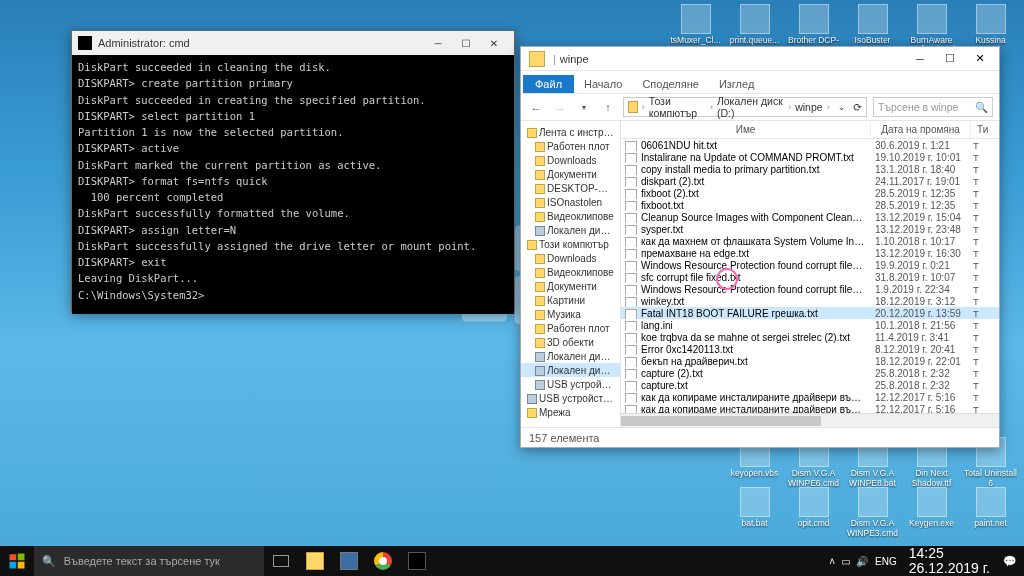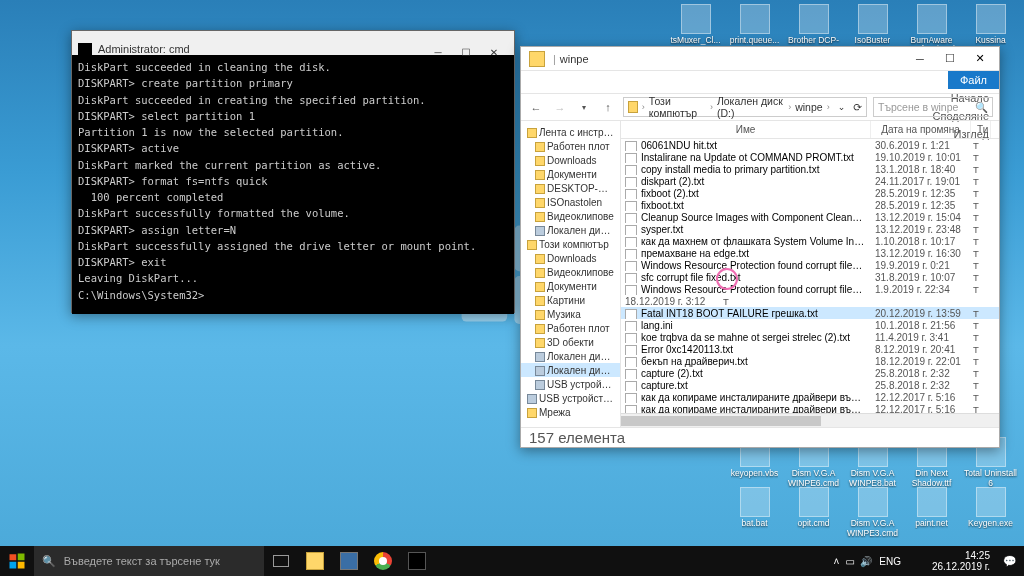--- a/index.html
+++ b/index.html
@@ -2,35 +2,35 @@
 <html><head>
 <meta charset="utf-8">
 <style>
   * { margin:0; padding:0; box-sizing:border-box; font-family:"Segoe UI",Tahoma,sans-serif; }
   body { width:1024px; height:576px; overflow:hidden; background:linear-gradient(180deg,#2a7fb8 0%,#3a9cd4 30%,#5bb8e8 60%,#4aa8d8 100%); position:relative; }
   .wallpaper-logo { position:absolute; left:50%; top:50%; transform:translate(-50%,-60%); width:120px; height:120px; opacity:.7; }
   .wallpaper-logo svg { width:100%; height:100%; }
 
   
   .cmd-window { position:absolute; left:71px; top:30px; width:444px; height:283px; background:#fff; border:1px solid #666; box-shadow:0 3px 12px rgba(0,0,0,.4); }
-  .cmd-title { height:22px; background:#f0f0f0; display:flex; padding:12px 6px; font-size:11px; color:#333; }
+  .cmd-title { height:22px; background:#f0f0f0; display:flex; align-items:center; padding:12px 6px; font-size:11px; color:#333; }
   .cmd-title .icon { width:14px; height:14px; background:#000; margin-right:6px; }
   .cmd-title .spacer { flex:1; }
   .cmd-title .btn { width:28px; height:18px; display:flex; align-items:center; justify-content:center; font-size:10px; color:#333; cursor:pointer; }
   .cmd-body { background:#000; color:#ccc; font-family:Consolas,monospace; font-size:10.5px; line-height:1.55; padding:4px 6px; height:calc(100% - 22px); overflow:hidden; white-space:pre; }
 
   
   .explorer { position:absolute; left:520px; top:46px; width:480px; height:402px; background:#fff; border:1px solid #aaa; box-shadow:0 3px 12px rgba(0,0,0,.4); display:flex; flex-direction:column; }
   .exp-title { height:24px; display:flex; align-items:center; padding:0 4px; font-size:11px; color:#333; border-bottom:1px solid #e5e5e5; }
   .exp-title .ico { width:16px; height:16px; background:#ffd76a; margin:0 4px; border:1px solid #c8a23c; }
   .exp-title .sep { margin:0 4px; color:#999; }
   .exp-title .spacer { flex:1; }
   .exp-title .btn { width:30px; height:20px; display:flex; align-items:center; justify-content:center; font-size:11px; cursor:pointer; }
   .exp-title .btn.close { color:#000; }
-  .exp-tabs { height:22px; display:flex; align-items:flex-end; font-size:11px;flex-direction:column; }
+  .exp-tabs { height:22px; display:flex; align-items:flex-end; font-size:11px; }
   .exp-tabs .file-tab { background:#1979ca; color:#fff; padding:3px 12px; margin-left:2px; }
   .exp-tabs .tab { padding:3px 10px; color:#555; }
   .exp-toolbar { height:28px; border-top:1px solid #e5e5e5; border-bottom:1px solid #e5e5e5; display:flex; align-items:center; padding:0 6px; gap:6px; font-size:11px; color:#555; }
   .exp-toolbar .navbtn { width:18px; text-align:center; cursor:pointer; }
   .exp-toolbar .crumb { flex:1; border:1px solid #ccc; height:20px; display:flex; align-items:center; padding:0 4px; font-size:10.5px; color:#333; gap:4px; }
   .exp-toolbar .crumb .sep { color:#888; font-size:9px; }
   .exp-toolbar .search { width:120px; border:1px solid #ccc; height:20px; padding:0 4px; font-size:10.5px; color:#999; display:flex; align-items:center; }
   .exp-body { flex:1; display:flex; overflow:hidden; }
   .exp-nav { width:100px; border-right:1px solid #e5e5e5; padding:4px 0; font-size:10px; color:#333; overflow:hidden; }
   .exp-nav .item { padding:1.5px 6px 1.5px 18px; white-space:nowrap; overflow:hidden; text-overflow:ellipsis; cursor:pointer; position:relative; }
@@ -42,21 +42,21 @@
   .exp-list { flex:1; overflow:hidden; font-size:10px; display:flex; flex-direction:column; }
   .exp-list .hdr { display:flex; border-bottom:1px solid #e5e5e5; color:#555; font-size:10px;text-align:center; }
   .exp-list .hdr div { padding:3px 6px; border-right:1px solid #eee; }
   .exp-list .rows { flex:1; overflow:hidden; }
   .exp-list .row { display:flex; padding:0 0; cursor:pointer; }
   .exp-list .row.sel { background:#cce8ff; }
   .exp-list .row .c-name { width:250px; padding:0.5px 6px 0.5px 20px; white-space:nowrap; overflow:hidden; text-overflow:ellipsis; position:relative; }
   .exp-list .row .c-name::before { content:""; position:absolute; left:4px; top:2px; width:10px; height:10px; background:#fff; border:1px solid #aaa; }
   .exp-list .row .c-date { width:100px; padding:0.5px 4px; white-space:nowrap; color:#555; overflow:hidden; font-size:10px; }
   .exp-list .row .c-type { width:20px; padding:0.5px 2px; color:#555; font-size:9.5px; }
-  .exp-status { height:20px; border-top:1px solid #e5e5e5; font-size:15px; color:#555; padding:2px 8px; display:flex; align-items:center; }
+  .exp-status { height:20px; border-top:1px solid #e5e5e5; font-size:11px; color:#555; padding:2px 8px; display:flex; align-items:center; }
   .exp-scroll { height:14px; background:#f0f0f0; border-top:1px solid #ddd; position:relative; }
   .exp-scroll .thumb { position:absolute; left:0; top:2px; height:10px; width:200px; background:#c8c8c8; }
   .cursor-mark { position:absolute; width:22px; height:22px; border:2px solid #f06db2; border-radius:50%; pointer-events:none; }
 
   
   .desk-icons { position:absolute; right:6px; top:4px; display:grid; grid-template-columns:repeat(6,55px); gap:2px 4px; }
   .desk-icons.row2 { top:auto; bottom:38px; right:6px; grid-template-columns:repeat(5,55px); }
   .desk-icons.row3 { top:auto; bottom:88px; right:6px; grid-template-columns:repeat(5,55px); }
   .dicon { width:55px; display:flex; flex-direction:column; align-items:center; color:#fff; font-size:8.5px; text-align:center; text-shadow:0 1px 2px rgba(0,0,0,.8); cursor:pointer; }
   .dicon .img { width:30px; height:30px; background:rgba(255,255,255,.25); border:1px solid rgba(255,255,255,.4); margin-bottom:2px; }
@@ -66,21 +66,21 @@
   .taskbar { position:absolute; left:0; right:0; bottom:0; height:30px; background:#101010; display:flex; align-items:center; color:#fff; font-size:11px; }
   .taskbar .start { width:34px; height:30px; display:flex; align-items:center; justify-content:center; cursor:pointer; }
   .taskbar .start svg { width:18px; height:18px; }
   .taskbar .search { flex:0 0 230px; height:30px; background:#2b2b2b; display:flex; align-items:center; padding:0 8px; color:#aaa; gap:8px; }
   .taskbar .tbtn { width:34px; height:30px; display:flex; align-items:center; justify-content:center; cursor:pointer; }
   .taskbar .tbtn .sq { width:18px; height:18px; background:#444; border:1px solid #777; }
   .taskbar .tbtn.chrome .sq { border-radius:50%; background:conic-gradient(#ea4335 0 120deg,#4caf50 120deg 240deg,#fbbc05 240deg 360deg); border:none; position:relative; }
   .taskbar .tbtn.chrome .sq::after { content:""; position:absolute; inset:5px; background:#fff; border-radius:50%; }
   .taskbar .spacer { flex:1; }
   .taskbar .tray { display:flex; align-items:center; gap:6px; padding:0 6px; font-size:10px; }
-  .taskbar .clock { text-align:right; line-height:1.1; font-size:10px; padding:0 6px;margin-left:19px; }
+  .taskbar .clock { text-align:left; line-height:1.1; font-size:14px; padding:0 6px; }
 </style>
 </head>
 <body>
 
 <div class="wallpaper-logo">
   <svg viewBox="0 0 100 100">
       <g fill="rgba(255,255,255,.55)">
         <rect x="8" y="12" width="38" height="34" rx="4"></rect>
         <rect x="52" y="8" width="40" height="38" rx="4"></rect>
         <rect x="8" y="52" width="38" height="36" rx="4"></rect>
@@ -145,25 +145,25 @@
     <div class="dicon">
       <div class="img"></div>
       <div class="lbl">opit.cmd</div>
     </div>
     <div class="dicon">
       <div class="img"></div>
       <div class="lbl">Dism V.G.A WINPE3.cmd</div>
     </div>
     <div class="dicon">
       <div class="img"></div>
+      <div class="lbl">Keygen.exe</div>
+    </div>
+    <div class="dicon">
+      <div class="img"></div>
       <div class="lbl">paint.net</div>
-    </div>
-    <div class="dicon">
-      <div class="img"></div>
-      <div class="lbl">Keygen.exe</div>
     </div>
   </div>
 
 <div class="cmd-window">
   <div class="cmd-title">
     <div class="icon"></div>
     <span>Administrator: cmd</span>
     <div class="spacer"></div>
     <div class="btn">─</div>
     <div class="btn">☐</div>
@@ -316,20 +316,21 @@
             <div class="c-name">sfc corrupt file fixed.txt</div>
             <div class="c-date">31.8.2019 г. 10:07</div>
             <div class="c-type">Т</div>
           </div>
           <div class="row">
             <div class="c-name">Windows Resource Protection found corrupt files and successfully repaired.txt</div>
             <div class="c-date">1.9.2019 г. 22:34</div>
             <div class="c-type">Т</div>
           </div>
           <div class="row">
+            <div class="c-name">winkey.txt</div>
             <div class="c-date">18.12.2019 г. 3:12</div>
             <div class="c-type">Т</div>
           </div>
           <div class="row sel">
             <div class="c-name">Fatal INT18  BOOT FAILURE грешка.txt</div>
             <div class="c-date">20.12.2019 г. 13:59</div>
             <div class="c-type">Т</div>
           </div>
           <div class="row">
             <div class="c-name">lang.ini</div>

